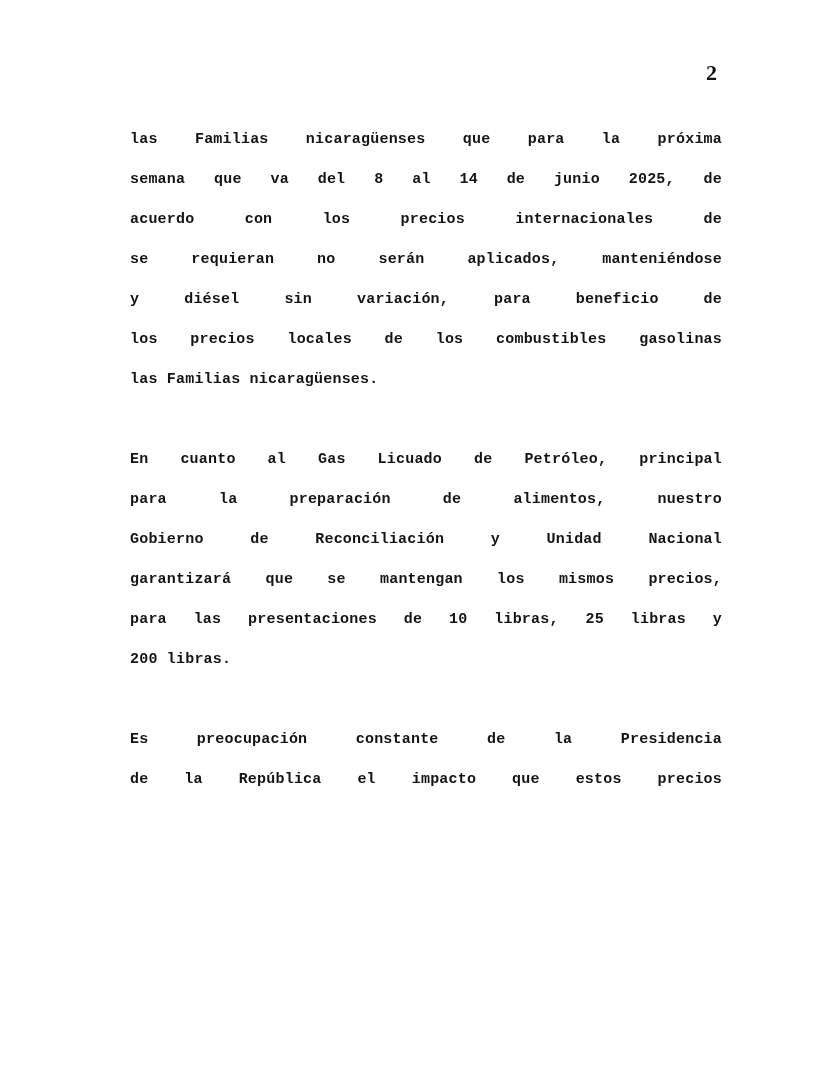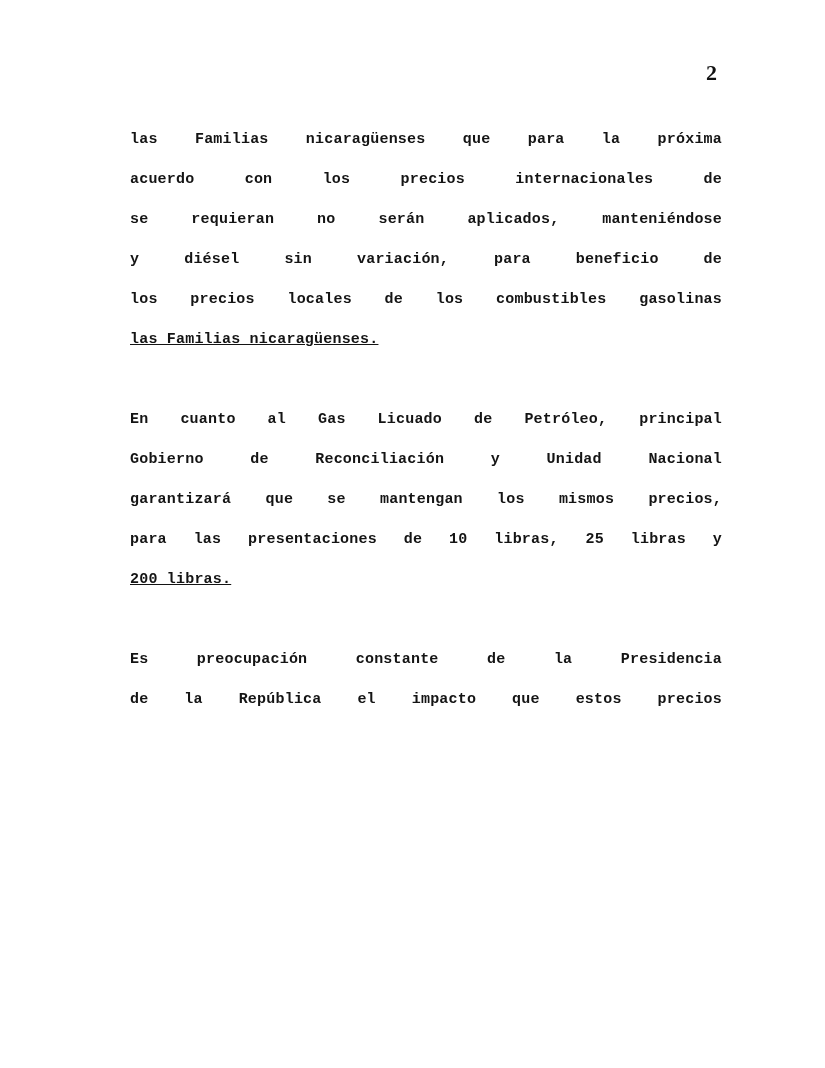--- a/index.html
+++ b/index.html
@@ -54,40 +54,41 @@
     
     text-align-last: justify;
     -moz-text-align-last: justify;
   }
 
   .text-line.last-line {
     text-align: center;
     text-align-last: left;
     -moz-text-align-last: left;
     white-space: normal;
-    text-decoration: underline;
   }
 </style>
 </head>
 <body>
 
 <div class="page">
   <div class="page-number">2</div>
 
   <div class="document-body">
       <div class="paragraph">
         <div class="text-line">las Familias nicaragüenses que para la próxima</div>
+        <div class="text-line">semana que va del 8 al 14 de junio 2025, de</div>
         <div class="text-line">acuerdo con los precios internacionales de</div>
         <div class="text-line">se requieran no serán aplicados, manteniéndose</div>
         <div class="text-line">y diésel sin variación, para beneficio de</div>
         <div class="text-line">los precios locales de los combustibles gasolinas</div>
         <div class="text-line last-line">las Familias nicaragüenses.</div>
       </div>
       <div class="paragraph">
         <div class="text-line">En cuanto al Gas Licuado de Petróleo, principal</div>
+        <div class="text-line">para la preparación de alimentos, nuestro</div>
         <div class="text-line">Gobierno de Reconciliación y Unidad Nacional</div>
         <div class="text-line">garantizará que se mantengan los mismos precios,</div>
         <div class="text-line">para las presentaciones de 10 libras, 25 libras y</div>
         <div class="text-line last-line">200 libras.</div>
       </div>
       <div class="paragraph">
         <div class="text-line">Es preocupación constante de la Presidencia</div>
         <div class="text-line">de la República el impacto que estos precios</div>
       </div>
     </div>

